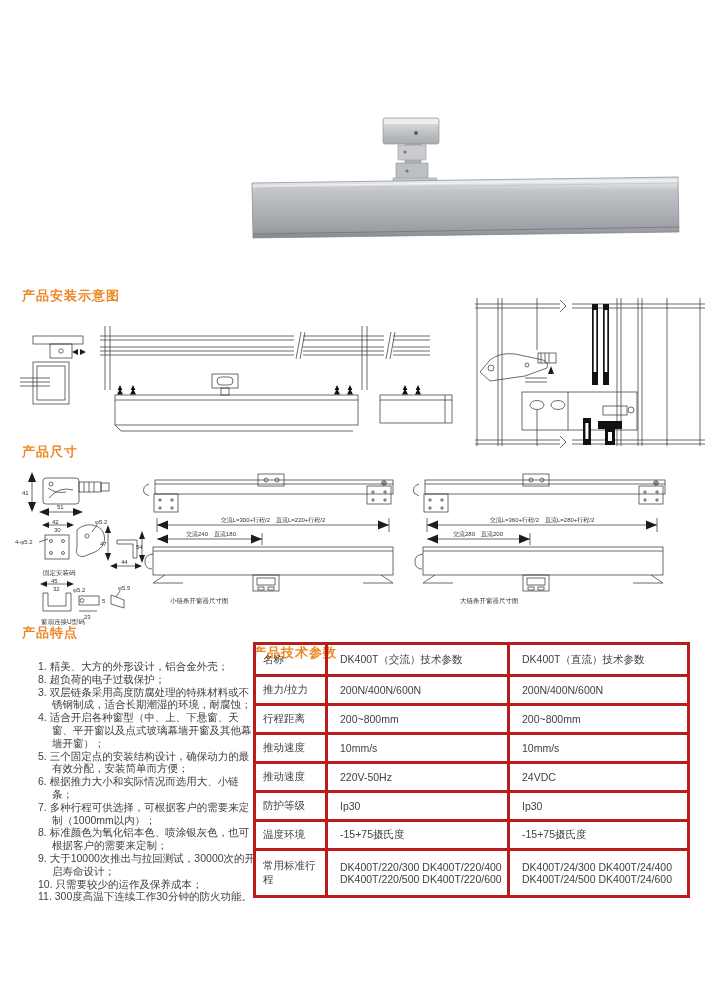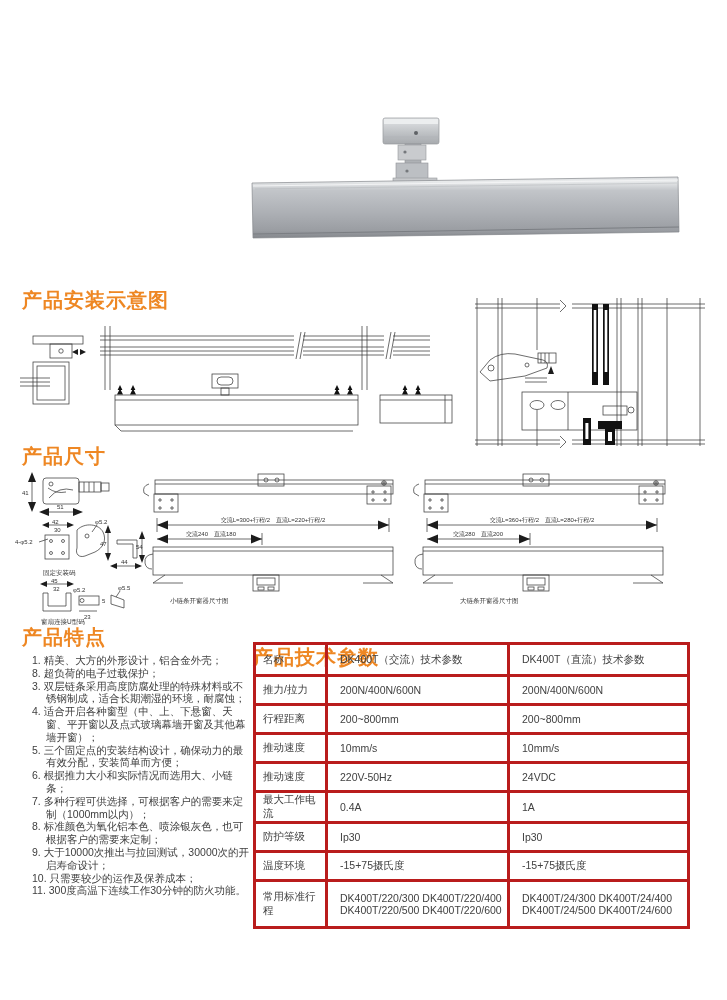--- a/index.html
+++ b/index.html
@@ -3,34 +3,34 @@
 <meta charset="utf-8">
 <style>
   html,body{margin:0;padding:0;}
   body{
     width:727px;height:1000px;position:relative;background:#ffffff;
     font-family:"Liberation Sans","DejaVu Sans",sans-serif;
     color:#3f3f3f;overflow:hidden;
   }
   .abs{position:absolute;}
   .heading{
-    font-size:20px;font-weight:bold;color:#ee8723;letter-spacing:1px;white-space:nowrap;
+    font-size:13px;font-weight:bold;color:#ee8723;letter-spacing:1px;white-space:nowrap;
   }
   
   #photo{left:235px;top:85px;}
   
   svg .ln{stroke:#3c3c3c;fill:none;stroke-width:0.75;}
   svg .fl{fill:#1c1c1c;stroke:none;}
   svg .dk{fill:#111;stroke:none;}
   svg text{font-family:"Liberation Sans","DejaVu Sans",sans-serif;}
   svg .dimtxt{font-size:6px;fill:#333;}
   svg .cap{font-size:6.5px;fill:#333;}
   
   #features-list{
-    left:22px;top:644px;width:221px;list-style:none;margin:10px;padding:0;
+    left:22px;top:644px;width:221px;list-style:none;margin:16px;padding:0;
     font-size:10.5px;line-height:12.8px;color:#3e3e3e;
   }
   #features-list li{padding-left:14px;text-indent:-14px;margin:0;}
   
   #specs-table{
     left:253px;top:642px;width:434px;border-collapse:collapse;table-layout:fixed;
     font-size:10.5px;color:#414141;
   }
   #specs-table td{
     border:3px solid #b91c1c;vertical-align:middle;padding:0 4px 0 12px;
@@ -356,25 +356,20 @@
       <td class="c0">推动速度</td>
       <td>10mm/s</td>
       <td>10mm/s</td>
     </tr>
     <tr>
       <td class="c0">推动速度</td>
       <td>220V-50Hz</td>
       <td>24VDC</td>
     </tr>
     <tr>
-      <td class="c0">最大工作电流</td>
-      <td>0.4A</td>
-      <td>1A</td>
-    </tr>
-    <tr>
       <td class="c0">防护等级</td>
       <td>Ip30</td>
       <td>Ip30</td>
     </tr>
     <tr>
       <td class="c0">温度环境</td>
       <td>-15+75摄氏度</td>
       <td>-15+75摄氏度</td>
     </tr>
     <tr class="last">

